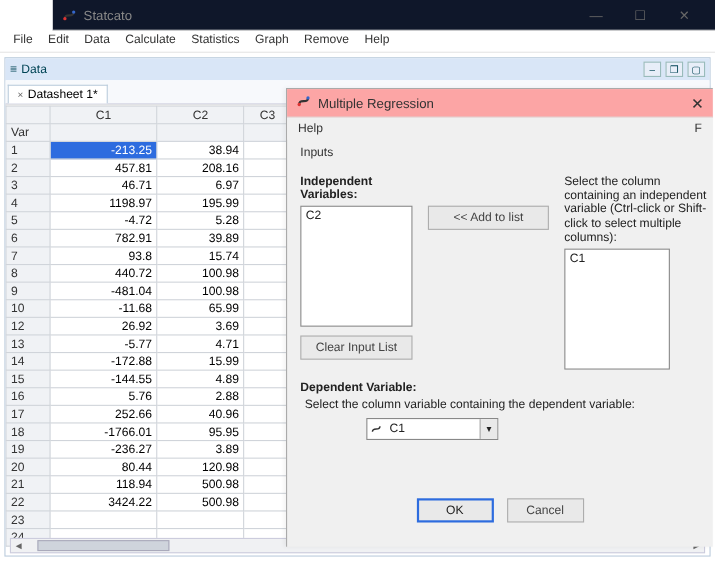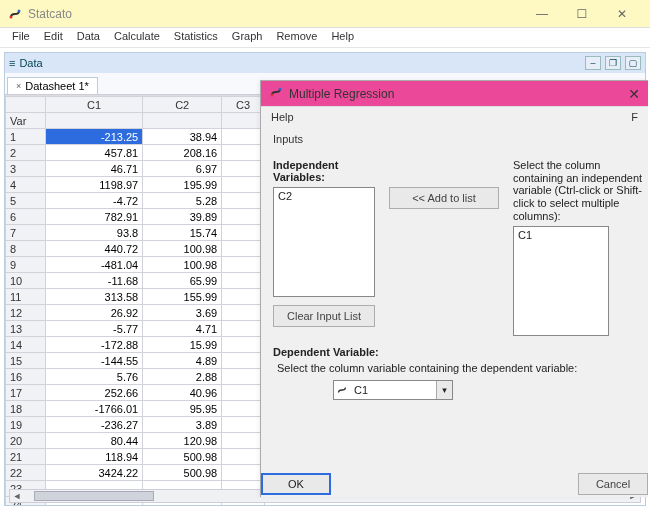--- a/index.html
+++ b/index.html
@@ -10,27 +10,28 @@
     background: #fff;
     width: 650px;
     height: 517px;
     overflow: hidden;
     position: relative;
     color: #000;
   }
   
   .titlebar {
     height: 28px;
-    background: #fef9c3;
+    background: #0f172a;
     border-bottom: 1px solid #ddd;
     display: flex;
     align-items: center;
     padding: 12px 8px;
     color: #888;
     font-size: 12px;
+    margin-left: 48px;
   }
   .titlebar .app-icon { width:14px;height:14px;margin-right:6px;display:flex;align-items:center;justify-content:center;}
   .titlebar .spacer { flex:1; }
   .win-btn { width:40px;height:28px;display:flex;align-items:center;justify-content:center;color:#666;}
   .win-btn.close { width:40px;}
   
   .menubar {
     height: 20px;
     display: flex;
     gap: 2px;
@@ -123,21 +124,21 @@
     position:absolute;
     left:260px; top:80px;
     width:388px;
     height:417px;
     background:#f0f0f0;
     border-left:1px solid #aaa;
     border-top:1px solid #aaa;
     box-shadow:-2px 0 4px rgba(0,0,0,0.05);
   }
   .dlg-title {
-    height:26px;background:#ec4899;display:flex;align-items:center;padding:0 8px;font-size:12px;color:#333;border-bottom:1px solid #ddd;
+    height:26px;background:#fca5a5;display:flex;align-items:center;padding:0 8px;font-size:12px;color:#333;border-bottom:1px solid #ddd;
   }
   .dlg-title .spacer{flex:1;}
   .dlg-title .x{font-size:14px;color:#333;}
   .dlg-menu {
     height:20px;display:flex;align-items:center;padding:0 10px;font-size:11px;color:#333;gap:20px;background:#f0f0f0;
   }
   .dlg-menu .spacer{flex:1;}
   .dlg-body {
     padding:6px 12px;
     font-size:11px;
@@ -157,21 +158,21 @@
   .btn.primary{border:2px solid #2d6cdf;background:#e9e9e9;color:#222;}
   .right-col .hint{font-size:11px;color:#222;margin-bottom:4px;line-height:1.15;width:130px;}
   .dep-label{font-weight:bold;margin-top:10px;}
   .dep-hint{margin:4px 0 6px 4px;}
   .combo {
     display:flex;align-items:center;width:120px;height:20px;background:#fff;border:1px solid #888;margin-left:60px;
   }
   .combo .ico{width:16px;height:16px;display:flex;align-items:center;justify-content:center;}
   .combo .val{flex:1;padding:0 4px;font-size:11px;}
   .combo .drop{width:16px;height:18px;background:#e9e9e9;border-left:1px solid #aaa;display:flex;align-items:center;justify-content:center;font-size:9px;}
-  .dlg-footer{position:absolute;left:0;right:0;bottom:2px;display:flex;justify-content:space-between;gap:12px;}
+  .dlg-footer{position:absolute;left:0;right:0;bottom:22px;display:flex;justify-content:center;gap:12px;}
   .bold{font-weight:bold;}
   svg.logo path{stroke:#333;}
 </style>
 </head>
 <body>
 
 <div class="titlebar">
   <span class="app-icon">
     <svg class="logo" width="14" height="14" viewBox="0 0 14 14">
         <path d="M3 10 C3 4,11 10,11 4" fill="none" stroke-width="2"></path>
@@ -289,26 +290,20 @@
             <td>100.98</td>
             <td></td>
           </tr>
           <tr>
             <th class="rowhdr">10</th>
             <td>-11.68</td>
             <td>65.99</td>
             <td></td>
           </tr>
           <tr>
-            <th class="rowhdr">11</th>
-            <td>313.58</td>
-            <td>155.99</td>
-            <td></td>
-          </tr>
-          <tr>
             <th class="rowhdr">12</th>
             <td>26.92</td>
             <td>3.69</td>
             <td></td>
           </tr>
           <tr>
             <th class="rowhdr">13</th>
             <td>-5.77</td>
             <td>4.71</td>
             <td></td>

